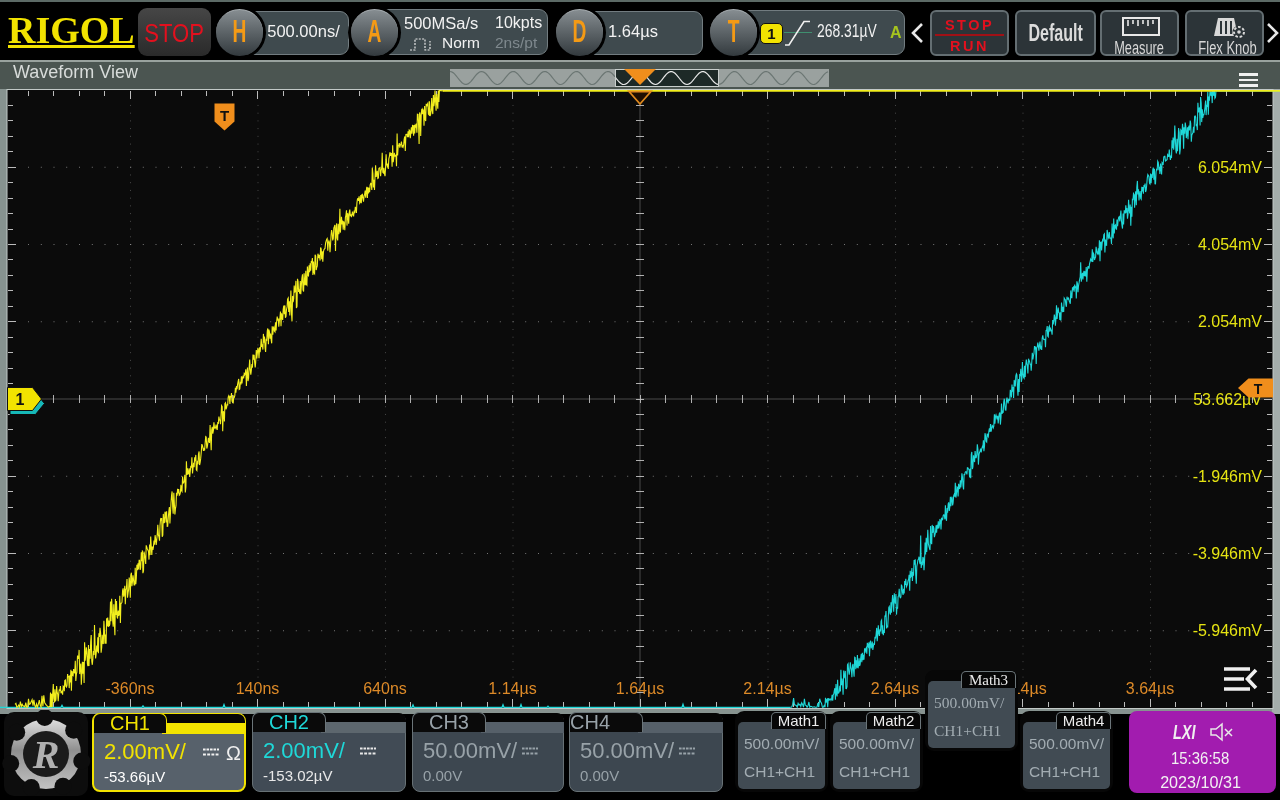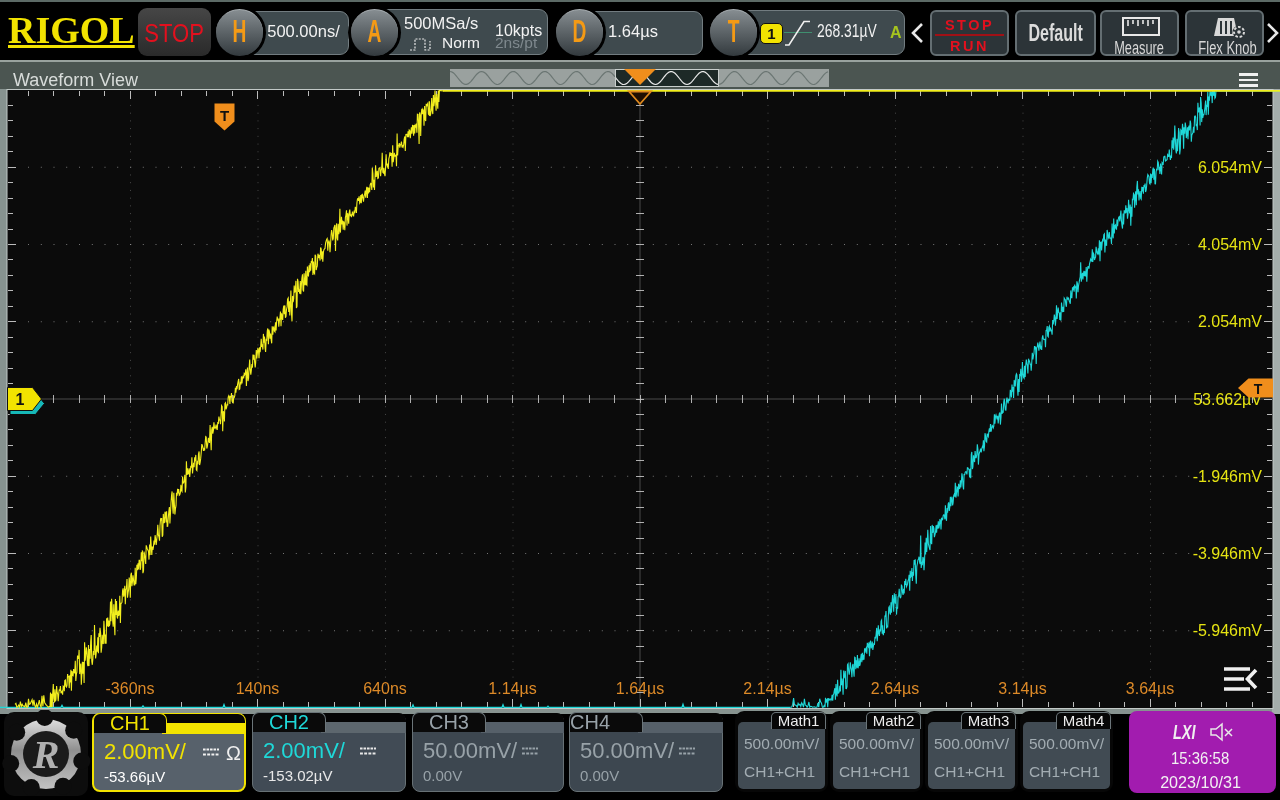--- a/index.html
+++ b/index.html
@@ -12,21 +12,21 @@
       <span style="display:inline-block;transform:scaleX(0.85);">STOP</span>
     </div>
 <div style="position:absolute;left:240px;top:9px;width:109px;height:44px;background:#3f4a4e;border:1px solid #727c80;border-radius:9px;color:#f2f2f2;font-size:16.5px;display:flex;align-items:center;justify-content:center;padding-left:18px;box-sizing:border-box;">
       <span style="position:relative;top:-1.5px;">500.00ns/</span>
     </div>
 <div style="position:absolute;left:215.5px;top:6.5px;width:47px;height:47px;border-radius:50%;background:linear-gradient(180deg,#868d91 0%,#5d6468 48%,#333a3e 100%);box-shadow:0 0 0 3px #000;border-top:1px solid #a8aeb2;box-sizing:border-box;">
       <div style="position:absolute;left:0;right:0;top:50%;transform:translateY(-53%) scaleX(0.6);text-align:center;color:#f49a15;font-size:32px;font-weight:bold;">H</div>
     </div>
 <div style="position:absolute;left:375px;top:7px;width:173px;height:46px;background:#3f4a4e;border:1px solid #727c80;border-radius:9px;box-sizing:border-box;">
       <div style="position:absolute;left:28px;top:3.5px;color:#f2f2f2;font-size:16.5px;">500MSa/s</div>
-      <div style="position:absolute;left:119px;top:12px;color:#f2f2f2;font-size:16px;">10kpts</div>
+      <div style="position:absolute;left:119px;top:4px;color:#f2f2f2;font-size:16px;">10kpts</div>
       <svg style="position:absolute;left:33px;top:26px;" width="31" height="16">
         <polyline points="1,14 6,14 6,3 16,3 16,14 21,14 21,5" fill="none" stroke="#e8e8e8" stroke-width="1.2" stroke-dasharray="2,1.3"></polyline>
       </svg>
       <div style="position:absolute;left:66px;top:23.5px;color:#f2f2f2;font-size:15.5px;">Norm</div>
       <div style="position:absolute;left:119px;top:24px;color:#7f898e;font-size:15.5px;">2ns/pt</div>
     </div>
 <div style="position:absolute;left:350.5px;top:6.5px;width:47px;height:47px;border-radius:50%;background:linear-gradient(180deg,#868d91 0%,#5d6468 48%,#333a3e 100%);box-shadow:0 0 0 3px #000;border-top:1px solid #a8aeb2;box-sizing:border-box;">
       <div style="position:absolute;left:0;right:0;top:50%;transform:translateY(-53%) scaleX(0.6);text-align:center;color:#f49a15;font-size:32px;font-weight:bold;">A</div>
     </div>
 <div style="position:absolute;left:580px;top:9px;width:123px;height:44px;background:#3f4a4e;border:1px solid #727c80;border-radius:9px;color:#f2f2f2;font-size:16.5px;display:flex;align-items:center;justify-content:center;padding-right:17px;box-sizing:border-box;">
@@ -73,21 +73,21 @@
         <circle cx="31" cy="17" r="5" fill="none" stroke="#d8d8d8" stroke-width="2" stroke-dasharray="2.6,1.8"></circle>
         <circle cx="31" cy="17" r="1.8" fill="#d8d8d8"></circle>
       </svg>
       <div style="position:absolute;left:0;right:0;top:25.5px;text-align:center;color:#d8d8d8;font-size:18px;"><span style="display:inline-block;white-space:nowrap;transform:scaleX(0.72);">Flex Knob</span></div>
     </div>
 <svg style="position:absolute;left:1263px;top:20px;" width="18" height="22">
       <path d="M5 2 L14 11 L5 20" stroke="#e8e8e8" stroke-width="2.6" fill="none"></path>
     </svg>
 </div>
 <div style="position:absolute;left:0;top:60px;width:1280px;height:29px;background:#4b5551;border-top:2px solid #99a29e;box-sizing:border-box;">
-<div style="position:absolute;left:13px;top:8px;color:#d8dcda;font-size:18px;">Waveform View</div>
+<div style="position:absolute;left:13px;top:0;color:#d8dcda;font-size:18px;">Waveform View</div>
 <div style="position:absolute;left:450px;top:7px;width:379px;height:18px;background:#9aa19f;">
       <svg width="379" height="18" style="position:absolute;left:0;top:0;">
         <polyline points="0.0,2.5 1.5,2.8 3.0,3.6 4.5,4.9 6.0,6.6 7.5,8.5 9.0,10.4 10.5,12.2 12.0,13.7 13.5,14.8 15.0,15.4 16.5,15.4 18.0,14.9 19.5,13.8 21.0,12.3 22.5,10.5 24.0,8.6 25.5,6.7 27.0,5.0 28.5,3.7 30.0,2.8 31.5,2.5 33.0,2.8 34.5,3.6 36.0,4.8 37.5,6.5 39.0,8.4 40.5,10.3 42.0,12.1 43.5,13.6 45.0,14.8 46.5,15.4 48.0,15.5 49.5,14.9 51.0,13.9 52.5,12.4 54.0,10.7 55.5,8.7 57.0,6.8 58.5,5.1 60.0,3.8 61.5,2.9 63.0,2.5 64.5,2.7 66.0,3.5 67.5,4.7 69.0,6.4 70.5,8.2 72.0,10.2 73.5,12.0 75.0,13.6 76.5,14.7 78.0,15.4 79.5,15.5 81.0,15.0 82.5,14.0 84.0,12.5 85.5,10.8 87.0,8.9 88.5,7.0 90.0,5.2 91.5,3.8 93.0,2.9 94.5,2.5 96.0,2.7 97.5,3.4 99.0,4.6 100.5,6.2 102.0,8.1 103.5,10.0 105.0,11.9 106.5,13.5 108.0,14.7 109.5,15.3 111.0,15.5 112.5,15.0 114.0,14.1 115.5,12.7 117.0,10.9 118.5,9.0 120.0,7.1 121.5,5.3 123.0,3.9 124.5,3.0 126.0,2.5 127.5,2.7 129.0,3.3 130.5,4.5 132.0,6.1 133.5,8.0 135.0,9.9 136.5,11.8 138.0,13.4 139.5,14.6 141.0,15.3 142.5,15.5 144.0,15.1 145.5,14.2 147.0,12.8 148.5,11.0 150.0,9.1 151.5,7.2 153.0,5.5 154.5,4.0 156.0,3.0 157.5,2.5 159.0,2.6 160.5,3.3 162.0,4.4 163.5,6.0 165.0,7.8 166.5,9.8 168.0,11.6 169.5,13.3 171.0,14.5 172.5,15.3 174.0,15.5 175.5,15.1 177.0,14.2 178.5,12.9 180.0,11.2 181.5,9.3 183.0,7.3 184.5,5.6 186.0,4.1 187.5,3.1 189.0,2.5 190.5,2.6 192.0,3.2 193.5,4.4 195.0,5.9 196.5,7.7 198.0,9.6 199.5,11.5 201.0,13.2 202.5,14.4 204.0,15.2 205.5,15.5 207.0,15.2 208.5,14.3 210.0,13.0 211.5,11.3 213.0,9.4 214.5,7.5 216.0,5.7 217.5,4.2 219.0,3.1 220.5,2.6 222.0,2.6 223.5,3.2 225.0,4.3 226.5,5.8 228.0,7.6 229.5,9.5 231.0,11.4 232.5,13.1 234.0,14.4 235.5,15.2 237.0,15.5 238.5,15.2 240.0,14.4 241.5,13.1 243.0,11.4 244.5,9.5 246.0,7.6 247.5,5.8 249.0,4.3 250.5,3.2 252.0,2.6 253.5,2.6 255.0,3.1 256.5,4.2 258.0,5.7 259.5,7.5 261.0,9.4 262.5,11.3 264.0,13.0 265.5,14.3 267.0,15.2 268.5,15.5 270.0,15.2 271.5,14.4 273.0,13.2 274.5,11.5 276.0,9.6 277.5,7.7 279.0,5.9 280.5,4.4 282.0,3.2 283.5,2.6 285.0,2.5 286.5,3.1 288.0,4.1 289.5,5.6 291.0,7.3 292.5,9.3 294.0,11.2 295.5,12.9 297.0,14.2 298.5,15.1 300.0,15.5 301.5,15.3 303.0,14.5 304.5,13.3 306.0,11.6 307.5,9.8 309.0,7.8 310.5,6.0 312.0,4.4 313.5,3.3 315.0,2.6 316.5,2.5 318.0,3.0 319.5,4.0 321.0,5.5 322.5,7.2 324.0,9.1 325.5,11.0 327.0,12.8 328.5,14.2 330.0,15.1 331.5,15.5 333.0,15.3 334.5,14.6 336.0,13.4 337.5,11.8 339.0,9.9 340.5,8.0 342.0,6.1 343.5,4.5 345.0,3.3 346.5,2.7 348.0,2.5 349.5,3.0 351.0,3.9 352.5,5.3 354.0,7.1 355.5,9.0 357.0,10.9 358.5,12.7 360.0,14.1 361.5,15.0 363.0,15.5 364.5,15.3 366.0,14.7 367.5,13.5 369.0,11.9 370.5,10.0 372.0,8.1 373.5,6.2 375.0,4.6 376.5,3.4 378.0,2.7" fill="none" stroke="#6b7673" stroke-width="1.2"></polyline>
         <rect x="165" y="0" width="104" height="18" fill="#1d2927"></rect>
         <polyline points="165.0,7.8 166.5,9.8 168.0,11.6 169.5,13.3 171.0,14.5 172.5,15.3 174.0,15.5 175.5,15.1 177.0,14.2 178.5,12.9 180.0,11.2 181.5,9.3 183.0,7.3 184.5,5.6 186.0,4.1 187.5,3.1 189.0,2.5 190.5,2.6 192.0,3.2 193.5,4.4 195.0,5.9 196.5,7.7 198.0,9.6 199.5,11.5 201.0,13.2 202.5,14.4 204.0,15.2 205.5,15.5 207.0,15.2 208.5,14.3 210.0,13.0 211.5,11.3 213.0,9.4 214.5,7.5 216.0,5.7 217.5,4.2 219.0,3.1 220.5,2.6 222.0,2.6 223.5,3.2 225.0,4.3 226.5,5.8 228.0,7.6 229.5,9.5 231.0,11.4 232.5,13.1 234.0,14.4 235.5,15.2 237.0,15.5 238.5,15.2 240.0,14.4 241.5,13.1 243.0,11.4 244.5,9.5 246.0,7.6 247.5,5.8 249.0,4.3 250.5,3.2 252.0,2.6 253.5,2.6 255.0,3.1 256.5,4.2 258.0,5.7 259.5,7.5 261.0,9.4 262.5,11.3 264.0,13.0 265.5,14.3 267.0,15.2 268.5,15.5" fill="none" stroke="#e8e8e8" stroke-width="1.2"></polyline>
         <rect x="165.5" y="0.5" width="103" height="17" fill="none" stroke="#c8cecc" stroke-width="1"></rect>
         <path d="M174 0 h32 l-16 16 z" fill="#f08e1c"></path>
       </svg>
     </div>
 <div style="position:absolute;left:1239px;top:11px;width:19px;height:2.6px;background:#f0f0f0;"></div>
@@ -207,21 +207,21 @@
     <div style="position:absolute;right:2px;top:1px;width:55px;height:17px;background:#070707;border:1px solid #6b7579;border-bottom:none;border-radius:5px 5px 0 0;color:#ececec;font-size:15px;text-align:center;line-height:16px;box-sizing:border-box;">Math1</div>
     <div style="position:absolute;left:9px;top:24px;color:#a2acb2;font-size:15.5px;">500.00mV/</div>
     <div style="position:absolute;left:9px;top:52px;color:#a2acb2;font-size:15.5px;">CH1+CH1</div>
   </div>
 <div style="position:absolute;left:830px;top:711px;width:93px;height:81px;background:#070707;border-radius:9px;">
     <div style="position:absolute;left:3px;right:3px;top:11px;bottom:3px;background:#414b53;border-radius:5px;"></div>
     <div style="position:absolute;right:2px;top:1px;width:55px;height:17px;background:#070707;border:1px solid #6b7579;border-bottom:none;border-radius:5px 5px 0 0;color:#ececec;font-size:15px;text-align:center;line-height:16px;box-sizing:border-box;">Math2</div>
     <div style="position:absolute;left:9px;top:24px;color:#a2acb2;font-size:15.5px;">500.00mV/</div>
     <div style="position:absolute;left:9px;top:52px;color:#a2acb2;font-size:15.5px;">CH1+CH1</div>
   </div>
-<div style="position:absolute;left:925px;top:711px;width:93px;height:81px;background:#070707;border-radius:9px;">
+<div style="position:absolute;left:925px;top:670px;width:93px;height:81px;background:#070707;border-radius:9px;font-family:Liberation Serif, serif;">
     <div style="position:absolute;left:3px;right:3px;top:11px;bottom:3px;background:#414b53;border-radius:5px;"></div>
     <div style="position:absolute;right:2px;top:1px;width:55px;height:17px;background:#070707;border:1px solid #6b7579;border-bottom:none;border-radius:5px 5px 0 0;color:#ececec;font-size:15px;text-align:center;line-height:16px;box-sizing:border-box;">Math3</div>
     <div style="position:absolute;left:9px;top:24px;color:#a2acb2;font-size:15.5px;">500.00mV/</div>
     <div style="position:absolute;left:9px;top:52px;color:#a2acb2;font-size:15.5px;">CH1+CH1</div>
   </div>
 <div style="position:absolute;left:1020px;top:711px;width:93px;height:81px;background:#070707;border-radius:9px;">
     <div style="position:absolute;left:3px;right:3px;top:11px;bottom:3px;background:#414b53;border-radius:5px;"></div>
     <div style="position:absolute;right:2px;top:1px;width:55px;height:17px;background:#070707;border:1px solid #6b7579;border-bottom:none;border-radius:5px 5px 0 0;color:#ececec;font-size:15px;text-align:center;line-height:16px;box-sizing:border-box;">Math4</div>
     <div style="position:absolute;left:9px;top:24px;color:#a2acb2;font-size:15.5px;">500.00mV/</div>
     <div style="position:absolute;left:9px;top:52px;color:#a2acb2;font-size:15.5px;">CH1+CH1</div>

